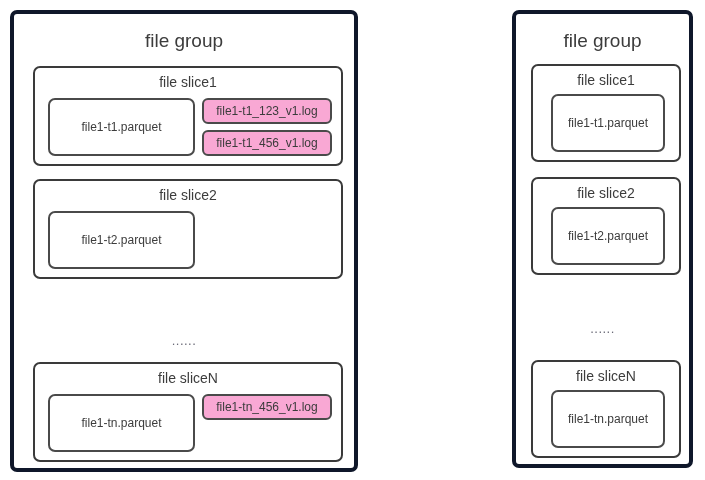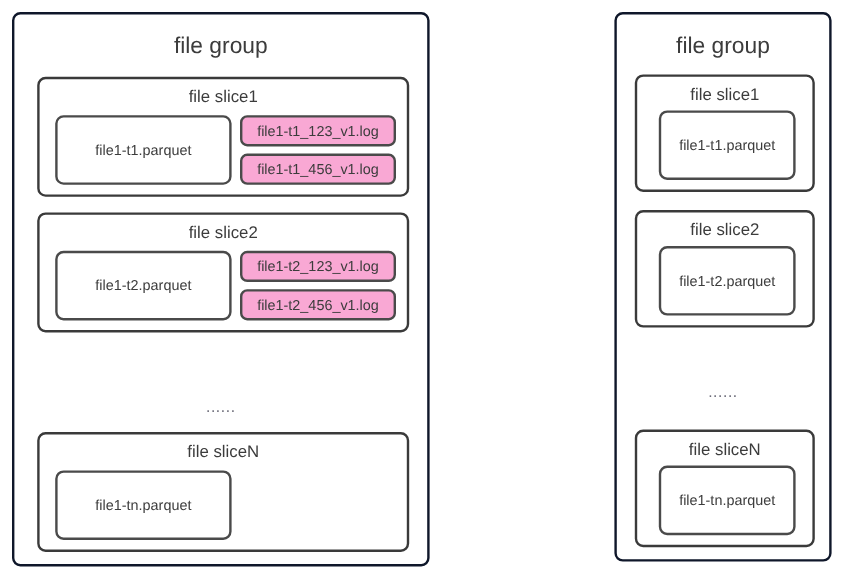--- a/index.html
+++ b/index.html
@@ -18,21 +18,21 @@
 
   .canvas {
     position: absolute;
     inset: 0;
   }
 
   
   .file-group {
     position: absolute;
     box-sizing: border-box;
-    border: 2px solid #0f172a;
+    border: 4px solid #0f172a;
     border-radius: 7px;
     background: #ffffff;
   }
   .file-group.left  { left: 10px;  top: 10px; width: 348px; height: 462px; }
   .file-group.right { left: 512px; top: 10px; width: 181px; height: 458px; }
 
   .group-title {
     position: absolute;
     left: 0;
     right: 0;
@@ -166,32 +166,29 @@
       <div class="parquet">file1-t1.parquet</div>
       <div class="logs">
         <div class="log">file1-t1_123_v1.log</div>
         <div class="log">file1-t1_456_v1.log</div>
       </div>
     </div>
 
     <div class="slice s2">
       <div class="slice-title">file slice2</div>
       <div class="parquet">file1-t2.parquet</div>
-      <div class="logs">
-        <div class="log">file1-t2_123_v1.log</div>
-        <div class="log">file1-t2_456_v1.log</div>
-      </div>
     </div>
 
     <div class="ellipsis">......</div>
 
     <div class="slice sn">
       <div class="slice-title">file sliceN</div>
       <div class="parquet">file1-tn.parquet</div>
       <div class="logs">
+        <div class="log">file1-tn_456_v1.log</div>
       </div>
     </div>
   </div>
 
   <div class="file-group right">
     <div class="group-title">file group</div>
 
     <div class="slice s1">
       <div class="slice-title">file slice1</div>
       <div class="parquet">file1-t1.parquet</div>

